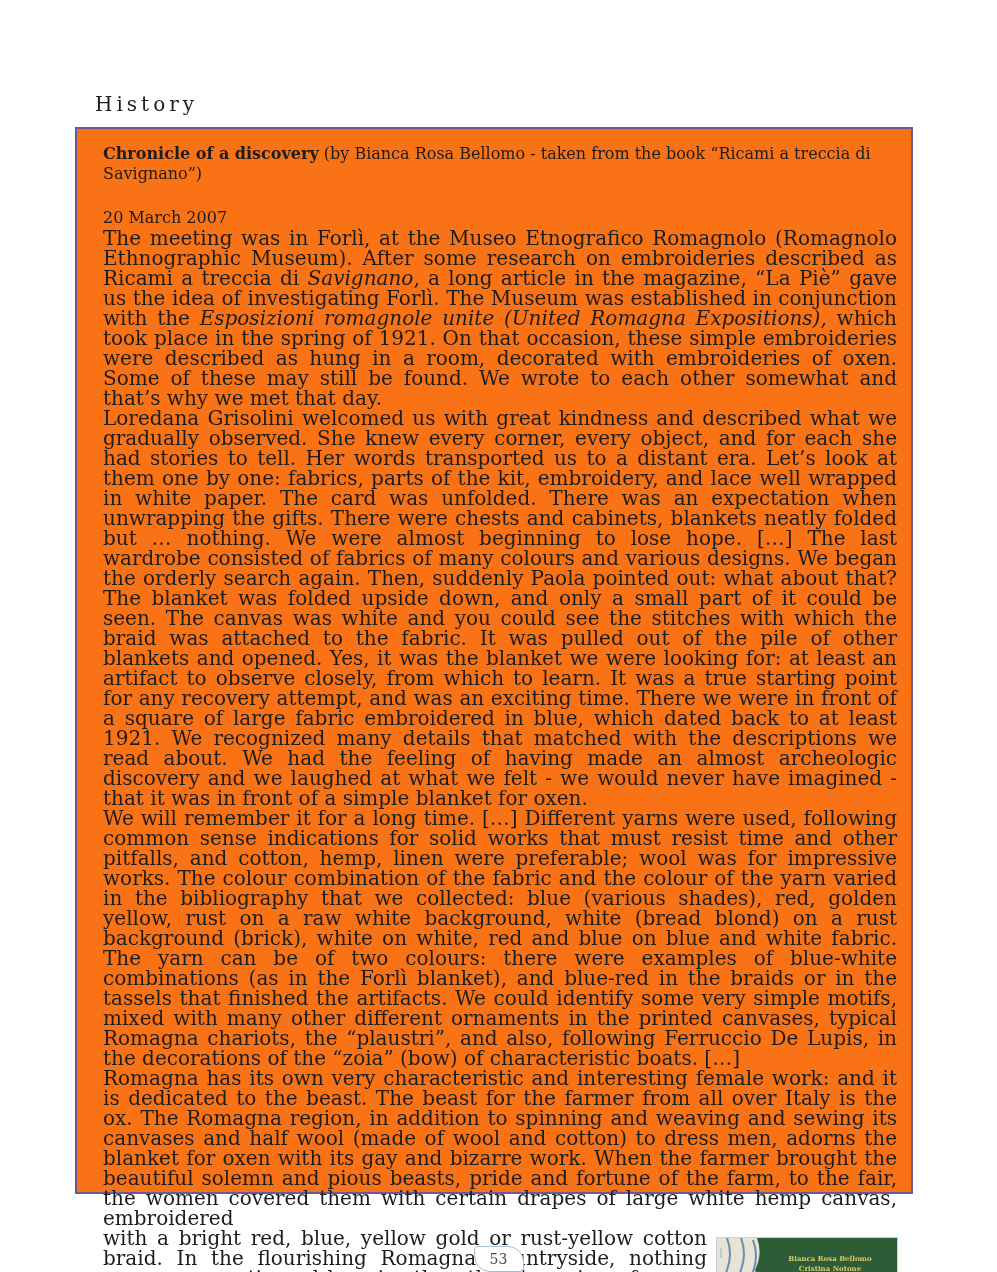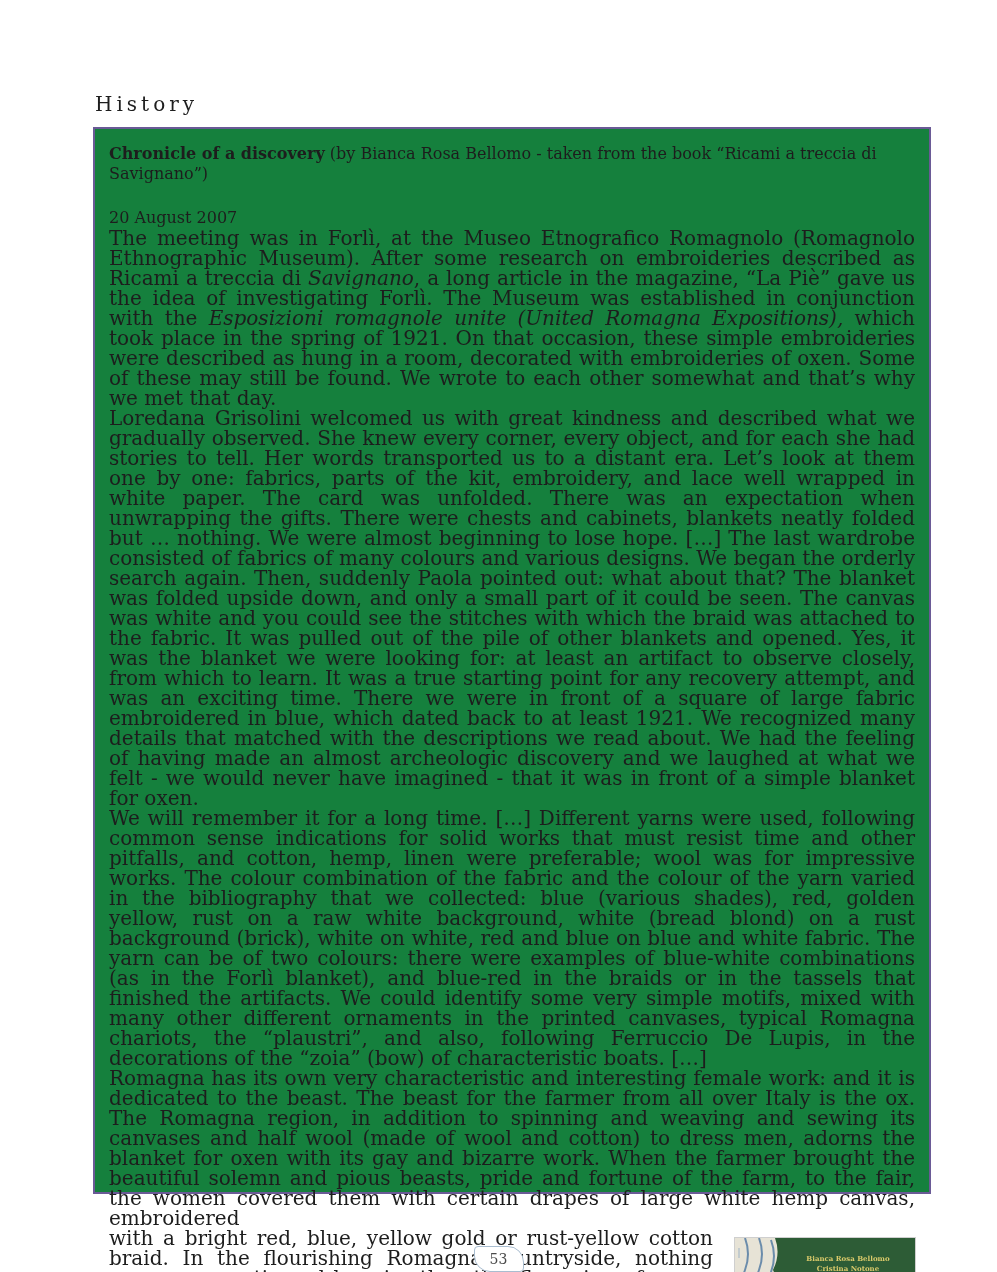--- a/index.html
+++ b/index.html
@@ -5,23 +5,23 @@
   html,body{margin:0;padding:0;}
   body{
     width:997px;height:1272px;position:relative;background:#ffffff;
     font-family:"DejaVu Serif", serif;color:#1d1d1d;
   }
   .heading{
     position:absolute;left:95px;top:92px;
     font-size:20px;letter-spacing:4px;color:#1e1e1e;
   }
   .article-box{
-    position:absolute;left:93px;top:127px;width:838px;height:1067px;
+    position:absolute;left:75px;top:127px;width:838px;height:1067px;
     border:2px solid #6a5a96;box-sizing:border-box;
-    padding:15px 14px 0 14px;background:#15803d;
+    padding:15px 14px 0 26px;background:#f97316;
   }
   .article-title{margin:0 0 24px 0;font-size:16px;line-height:20px;}
   .article-title b{font-weight:bold;}
   p.line{margin:0;font-size:16px;line-height:20px;}
   p.body-par{margin:0;font-size:20px;line-height:20px;text-align:justify;}
   .bottom-row{display:flex;margin-top:0;}
   .bottom-left{width:604px;flex:0 0 604px;}
   .bottom-right{flex:1;display:flex;justify-content:flex-end;}
   .attribution{margin:14px 6px 14px 0;font-size:16px;text-align:center;}
   .embroidery{display:block;width:604px;height:117px;}
@@ -51,21 +51,21 @@
 <body>
 
 <div class="page">
 
   <div class="heading">History</div>
 
   <div class="article-box">
 
     <p class="article-title"><b>Chronicle of a discovery</b><span> (by Bianca Rosa Bellomo - taken from the book “Ricami a treccia di Savignano”)</span></p>
 
-    <p class="line">20 August 2007</p>
+    <p class="line">20 March 2007</p>
 
     <p class="body-par"><span>The meeting was in Forlì, at the Museo Etnografico Romagnolo (Romagnolo Ethnographic Museum). After some research on embroideries described as Ricami a treccia di </span><i>Savignano</i><span>, a long article in the magazine, “La Piè” gave us the idea of investigating Forlì. The Museum was established in conjunction with the </span><i>Esposizioni romagnole unite (United Romagna Expositions),</i><span> which took place in the spring of 1921. On that occasion, these simple embroideries were described as hung in a room, decorated with embroideries of oxen. Some of these may still be found. We wrote to each other somewhat and that’s why we met that day.</span></p>
     <p class="body-par">Loredana Grisolini welcomed us with great kindness and described what we gradually observed. She knew every corner, every object, and for each she had stories to tell. Her words transported us to a distant era. Let’s look at them one by one: fabrics, parts of the kit, embroidery, and lace well wrapped in white paper. The card was unfolded. There was an expectation when unwrapping the gifts. There were chests and cabinets, blankets neatly folded but … nothing. We were almost beginning to lose hope. […] The last wardrobe consisted of fabrics of many colours and various designs. We began the orderly search again. Then, suddenly Paola pointed out: what about that? The blanket was folded upside down, and only a small part of it could be seen. The canvas was white and you could see the stitches with which the braid was attached to the fabric. It was pulled out of the pile of other blankets and opened. Yes, it was the blanket we were looking for: at least an artifact to observe closely, from which to learn. It was a true starting point for any recovery attempt, and was an exciting time. There we were in front of a square of large fabric embroidered in blue, which dated back to at least 1921. We recognized many details that matched with the descriptions we read about. We had the feeling of having made an almost archeologic discovery and we laughed at what we felt - we would never have imagined - that it was in front of a simple blanket for oxen.</p>
     <p class="body-par">We will remember it for a long time. […] Different yarns were used, following common sense indications for solid works that must resist time and other pitfalls, and cotton, hemp, linen were preferable; wool was for impressive works. The colour combination of the fabric and the colour of the yarn varied in the bibliography that we collected: blue (various shades), red, golden yellow, rust on a raw white background, white (bread blond) on a rust background (brick), white on white, red and blue on blue and white fabric. The yarn can be of two colours: there were examples of blue-white combinations (as in the Forlì blanket), and blue-red in the braids or in the tassels that finished the artifacts. We could identify some very simple motifs, mixed with many other different ornaments in the printed canvases, typical Romagna chariots, the “plaustri”, and also, following Ferruccio De Lupis, in the decorations of the “zoia” (bow) of characteristic boats. […]</p>
     <p class="body-par">Romagna has its own very characteristic and interesting female work: and it is dedicated to the beast. The beast for the farmer from all over Italy is the ox. The Romagna region, in addition to spinning and weaving and sewing its canvases and half wool (made of wool and cotton) to dress men, adorns the blanket for oxen with its gay and bizarre work. When the farmer brought the beautiful solemn and pious beasts, pride and fortune of the farm, to the fair, the women covered them with certain drapes of large white hemp canvas, embroidered</p>
 
     <div class="bottom-row">
       <div class="bottom-left">
         <p class="body-par">with a bright red, blue, yellow gold or rust-yellow cotton braid. In the flourishing Romagna countryside, nothing was more poetic and happier than this flowering of vases, roses, and stars on the sheltering blankets for decorating the oxen. And here the drawings were among the very few that I believe were directly born of popular imagination, childish as they were and full of unfulfilled intentions.</p>
         <p class="attribution">(Elisa Ricci, 1914)</p>

